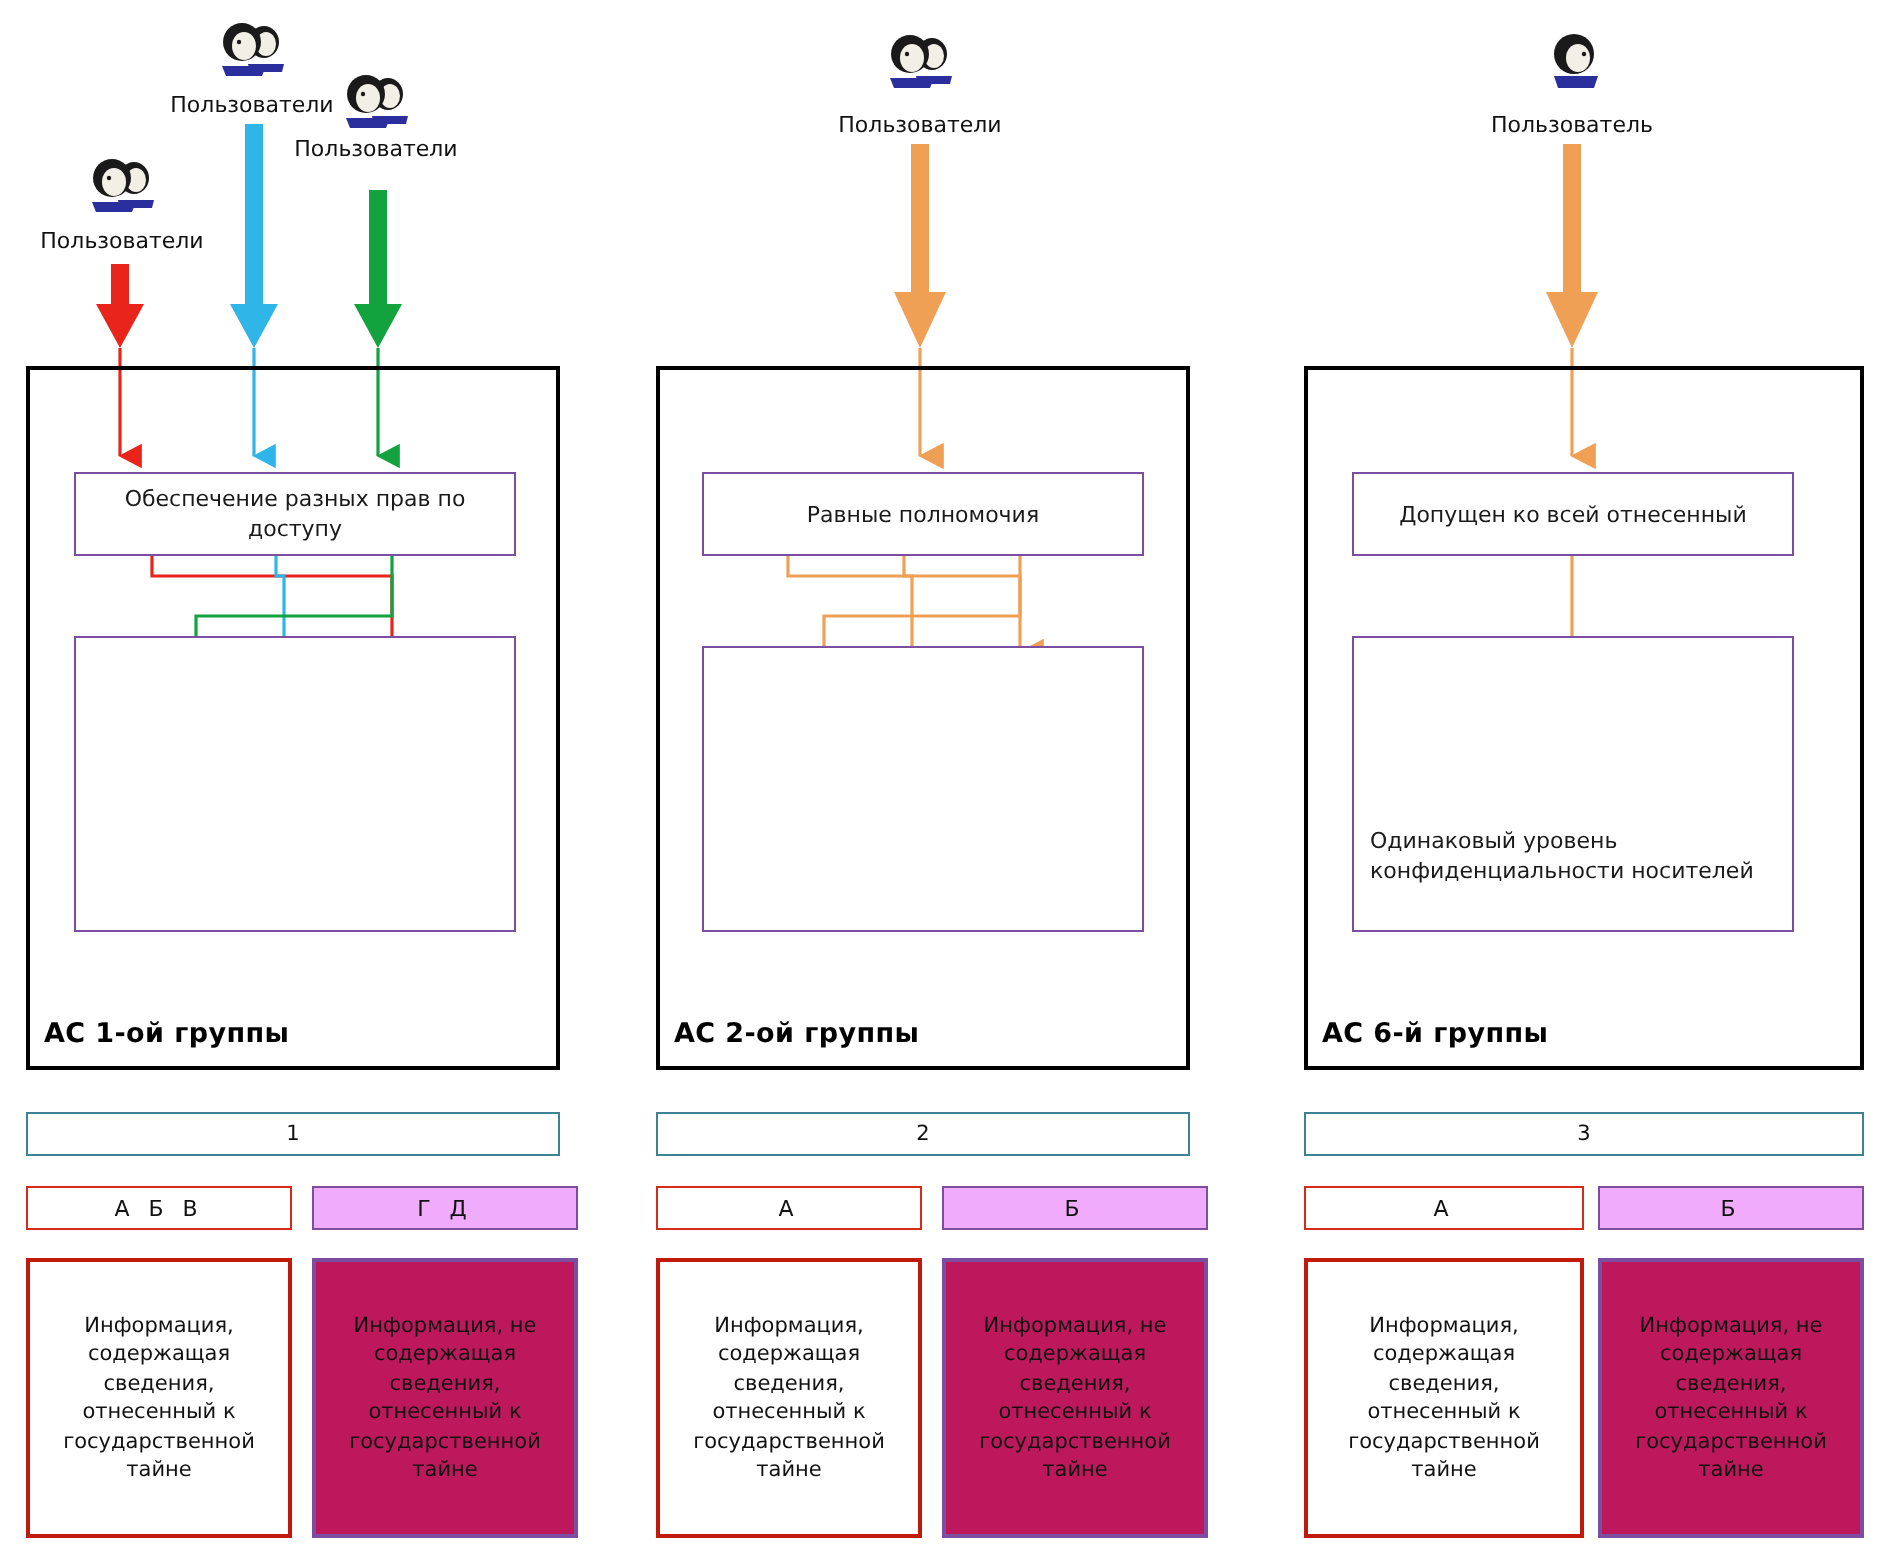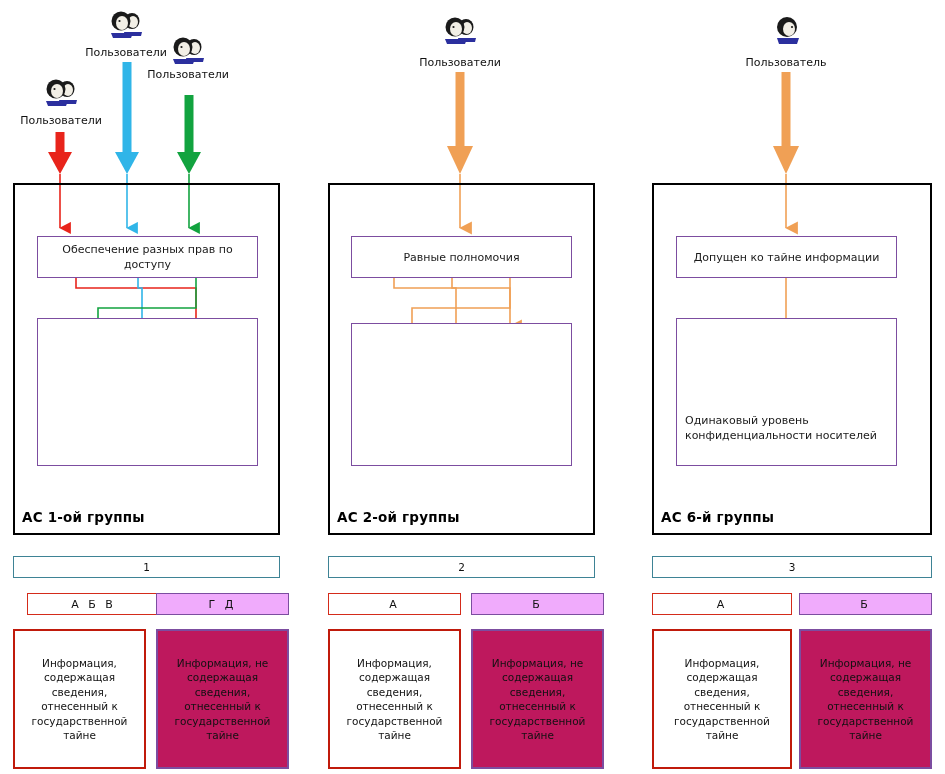--- a/index.html
+++ b/index.html
@@ -241,30 +241,30 @@
     <div class="ptext" style="width:200px;">Равные полномочия</div>
   </div>
 
   <div class="abs pbox" style="left:351px;top:323px;width:221px;height:143px;"></div>
 
   <div class="abs grp-label" style="left:337px;top:509px;">АС 2-ой группы</div>
 
   <div class="abs frame" style="left:652px;top:183px;width:280px;height:352px;"></div>
 
   <div class="abs pbox" style="left:676px;top:236px;width:221px;height:42px;display:flex;align-items:center;justify-content:center;">
-    <div class="ptext" style="width:205px;">Допущен ко тайне информации</div>
+    <div class="ptext" style="width:205px;">Допущен ко всей отнесенный</div>
   </div>
 
   <div class="abs pbox" style="left:676px;top:318px;width:221px;height:148px;"></div>
   <div class="abs ptext-left" style="left:685px;top:413px;width:205px;">Одинаковый уровень конфиденциальности носителей</div>
 
   <div class="abs grp-label" style="left:661px;top:509px;">АС 6-й группы</div>
 
   <div class="abs bar-num" style="left:13px;top:556px;width:267px;height:22px;">1</div>
-  <div class="abs bar-letters-red" style="left:27px;top:593px;width:133px;height:22px;">А  Б  В</div>
+  <div class="abs bar-letters-red" style="left:13px;top:593px;width:133px;height:22px;">А  Б  В</div>
   <div class="abs bar-letters-purple" style="left:156px;top:593px;width:133px;height:22px;">Г  Д</div>
   <div class="abs card-red" style="left:13px;top:629px;width:133px;height:140px;">
     <div class="card-text">Информация, содержащая сведения, отнесенный к государственной тайне</div>
   </div>
   <div class="abs card-purple" style="left:156px;top:629px;width:133px;height:140px;">
     <div class="card-text">Информация, не содержащая сведения, отнесенный к государственной тайне</div>
   </div>
 
   <div class="abs bar-num" style="left:328px;top:556px;width:267px;height:22px;">2</div>
   <div class="abs bar-letters-red" style="left:328px;top:593px;width:133px;height:22px;">А</div>

